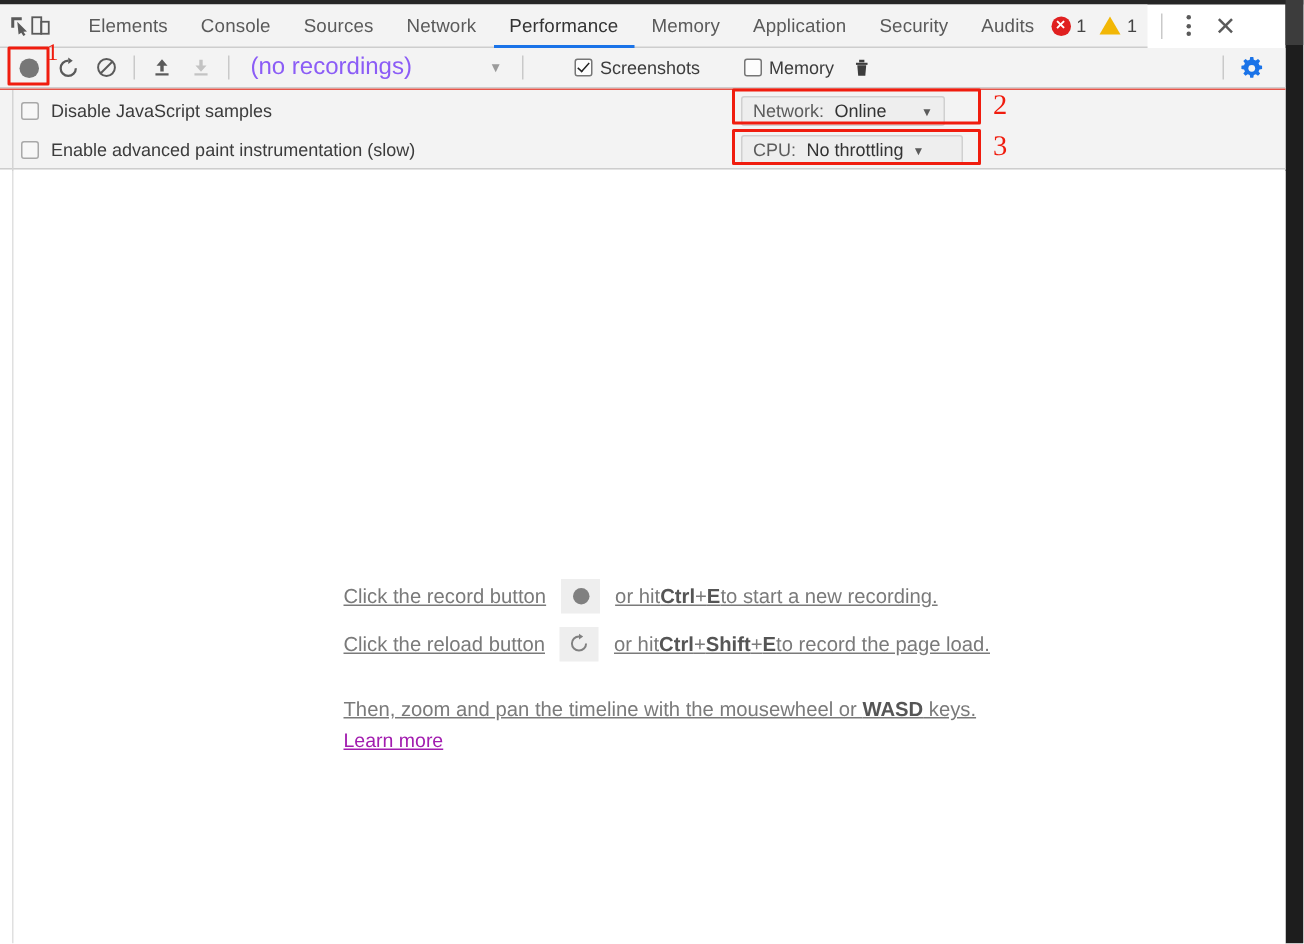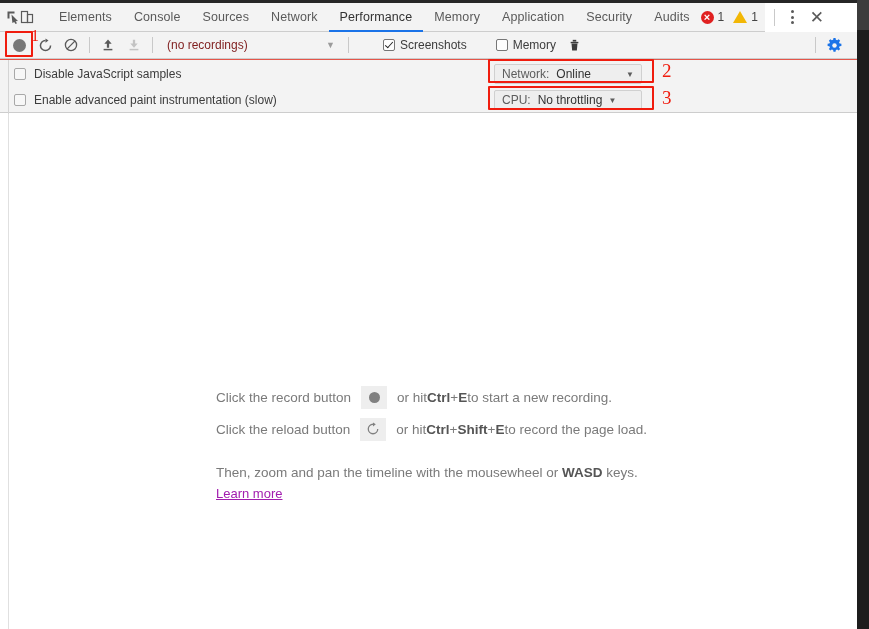--- a/index.html
+++ b/index.html
@@ -106,21 +106,21 @@
   }
   .tool {
     width: 26px; height: 26px; display: flex; align-items: center;
     justify-content: center; cursor: pointer;
   }
   .rec-circle {
     width: 13px; height: 13px; border-radius: 50%; background: #777777;
   }
   .tl-sep { width: 1px; height: 16px; background: #c9c9c9; margin: 0 5px; }
   .norec {
-    font-size: 12px; color: #7f1d1d; margin-left: 9px; white-space: nowrap;
+    font-size: 16px; color: #8b5cf6; margin-left: 9px; white-space: nowrap;
   }
   .norec-arrow {
     margin-left: auto;
     color: #9b9b9b; font-size: 9px;
   }
   .recsel {
     display: flex; align-items: center; width: 185px; height: 26px;
     padding-right: 8px; cursor: pointer;
   }
   .cbwrap {
@@ -196,25 +196,26 @@
     position: absolute; left: 0; top: 114px; width: 857px; height: 515px;
     background: #ffffff;
   }
   .main-divider {
     position: absolute; left: 8px; top: 114px; width: 1px; height: 515px;
     background: #e0e0e0;
   }
 
   .hint {
     position: absolute;
-    left: 216px;
+    left: 229px;
     top: 381px;
     width: 560px;
     color: #7a7a7a;
     font-size: 13.5px;
+    text-decoration: underline;
   }
   .hint-line {
     display: flex; align-items: center;
     height: 32px;
     white-space: nowrap;
   }
   .hint-line .txt { }
   .glyphbox {
     width: 26px; height: 23px;
     background: #eeeeee;
@@ -399,21 +400,21 @@
     <label class="set-row" style="left:14px; top:33px;">
       <span class="set-cbox"></span>
       <span>Enable advanced paint instrumentation (slow)</span>
     </label>
 
     <label class="set-row" style="left:14px; top:7px;">
       <span class="set-cbox"></span>
       <span>Disable JavaScript samples</span>
     </label>
 
-    <div class="throttle" style="left:494px; top:4px; width:148px;">
+    <div class="throttle" style="left:494px; top:4px; width:136px;">
       <span class="lbl">Network:</span>
       <span class="val" style="margin-left:7px;">Online</span>
       <span class="arw" style="margin-left:auto;">▼</span>
     </div>
 
     <div class="throttle" style="left:494px; top:30px; width:148px;">
       <span class="lbl">CPU:</span>
       <span class="val" style="margin-left:7px;">No throttling</span>
       <span class="arw" style="margin-left:6px;">▼</span>
     </div>

